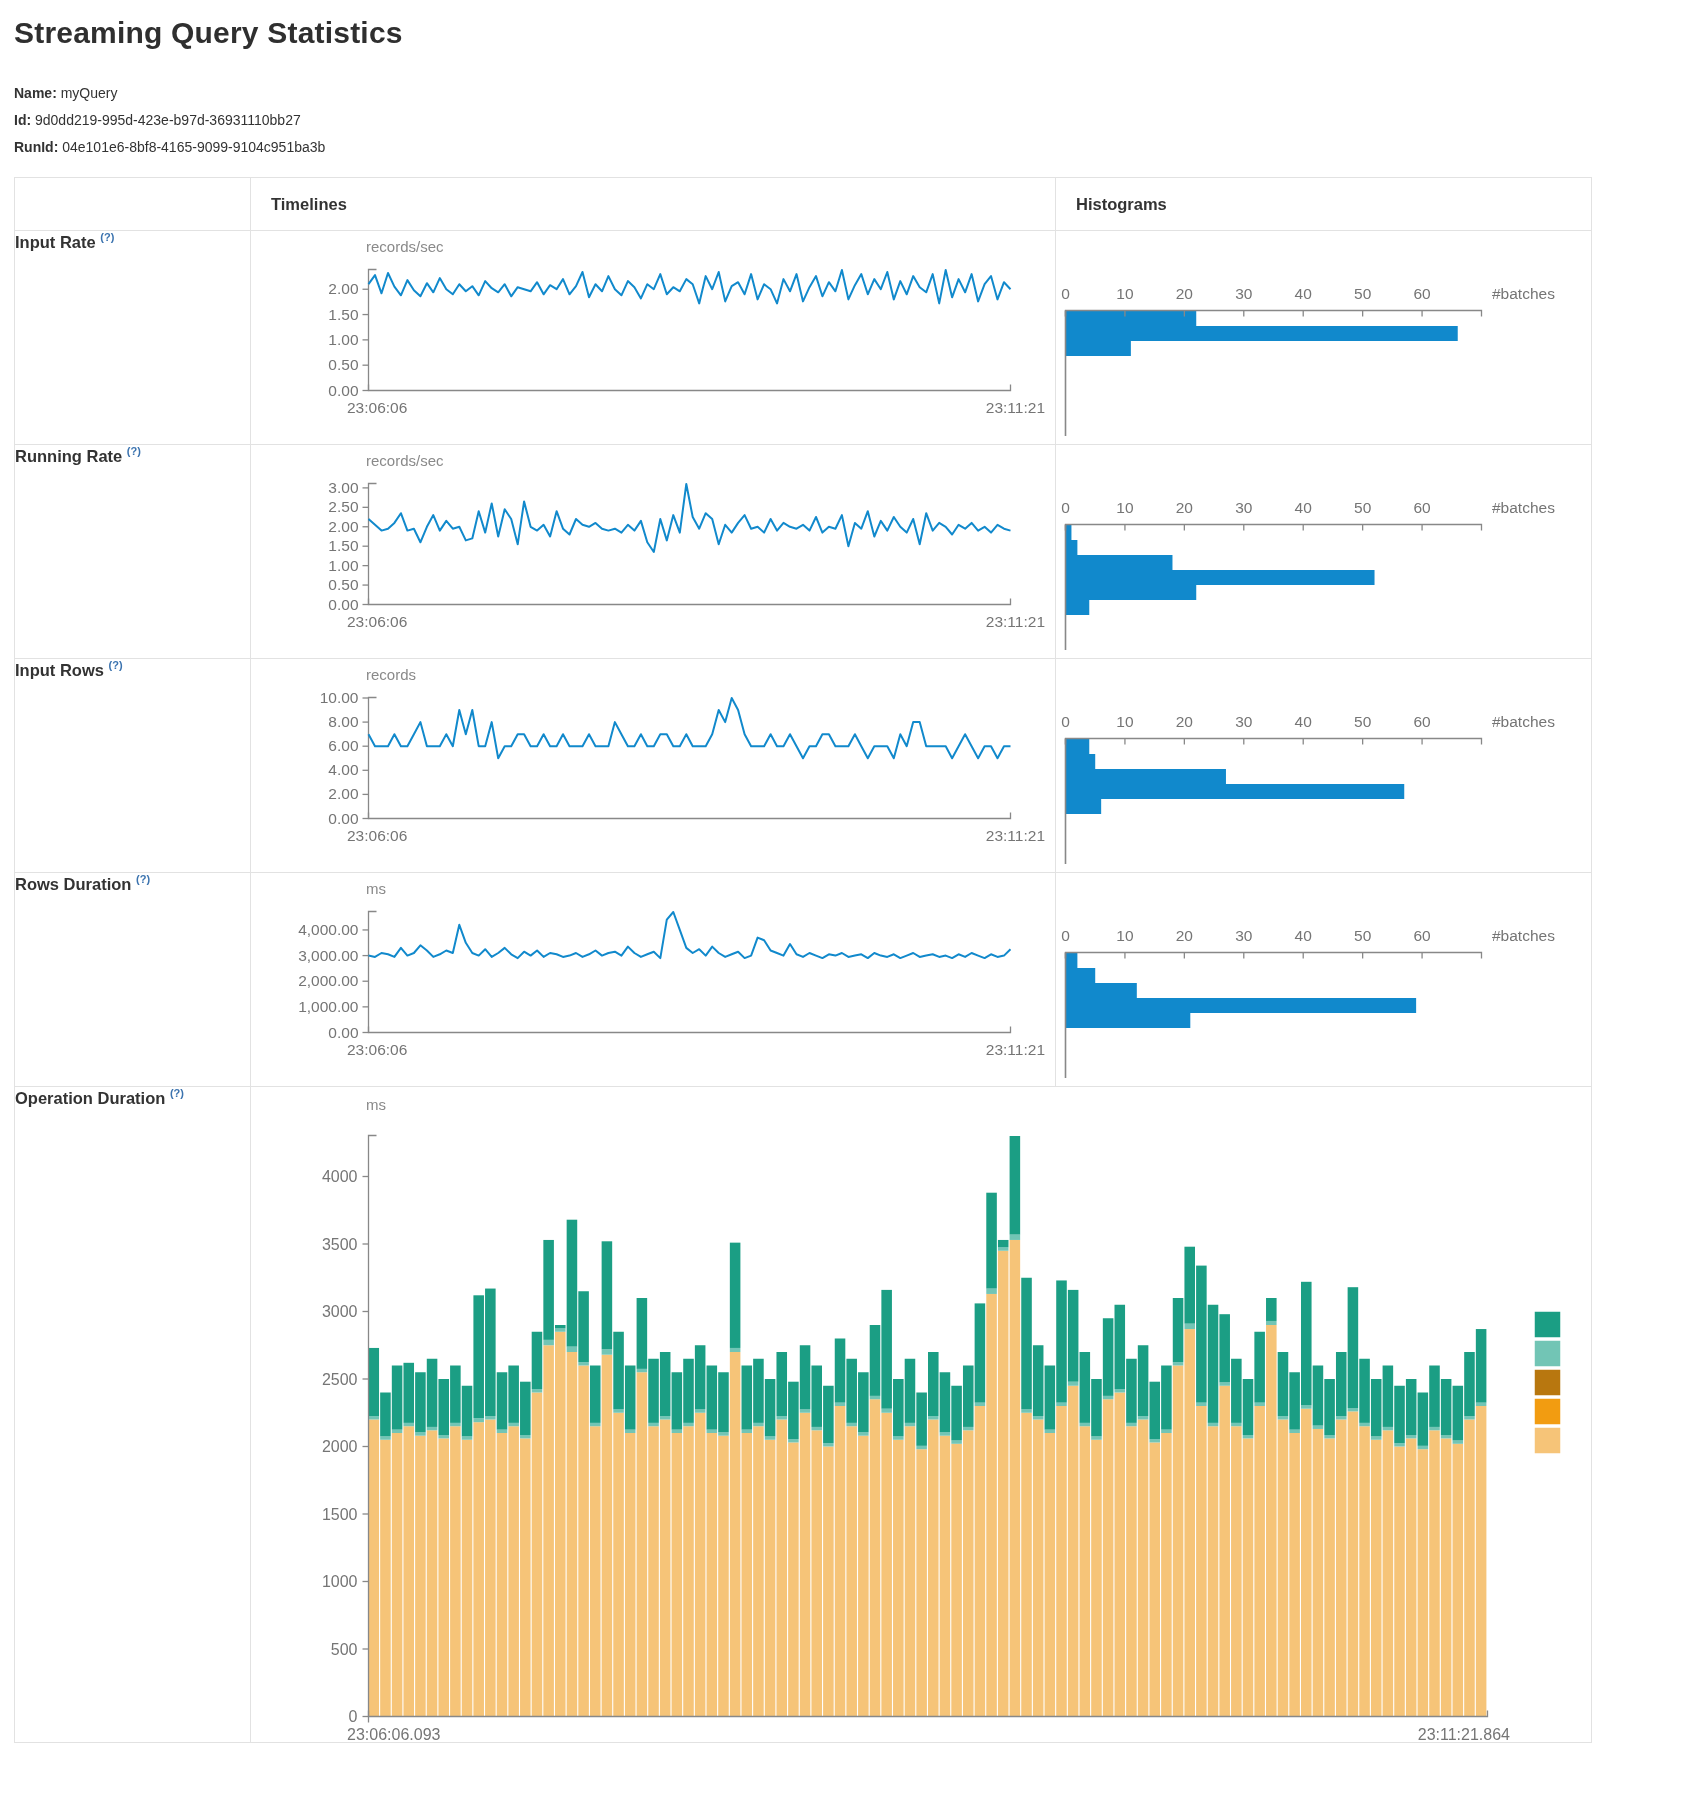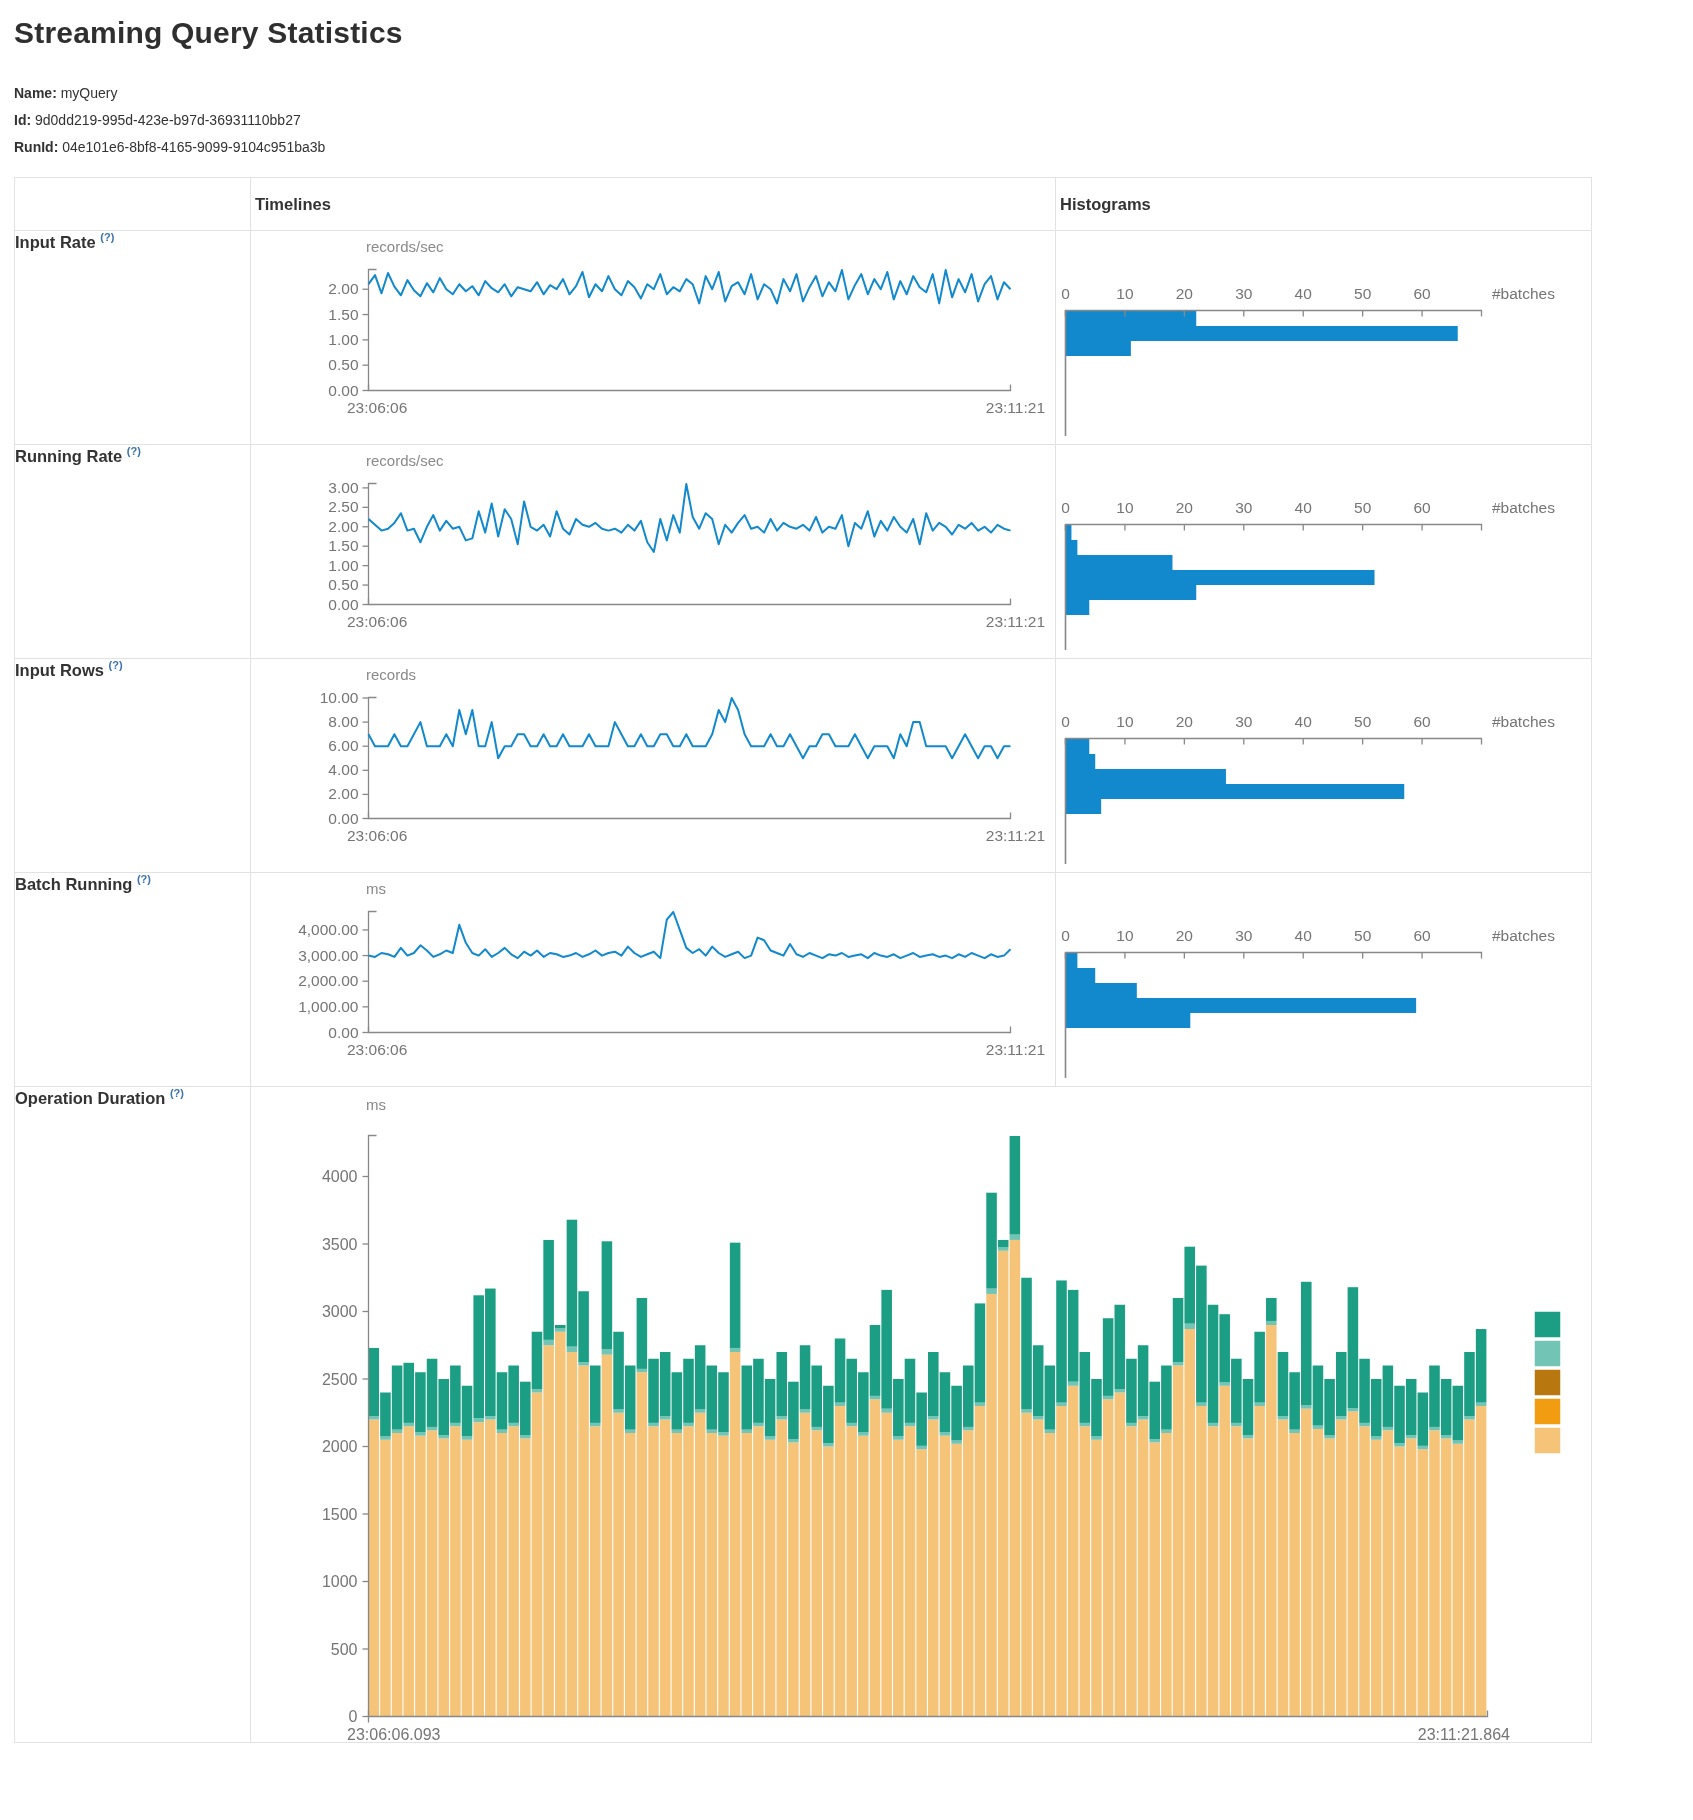--- a/index.html
+++ b/index.html
@@ -4,21 +4,21 @@
 <style>
   html,body{margin:0;padding:0;background:#fff;color:#333;font-family:"Liberation Sans","DejaVu Sans",sans-serif;}
   .page{width:1693px;height:1820px;overflow:hidden;background:#fff;}
   h1{font-size:30px;font-weight:700;margin:16px 8px 0 14px;color:#2f2f2f;letter-spacing:.2px;}
   .subtitle{font-size:16px;margin:22px 0 0 14px;color:#333;}
   .subtitle b{font-weight:700;}
   .meta{margin:30px 0 0 14px;font-size:14px;line-height:27px;}
   .meta b{font-weight:700;}
   table#stat-table{border-collapse:collapse;table-layout:fixed;margin:16px 0 0 14px;width:1577px;}
   #stat-table th,#stat-table td{border:1px solid #e2e2e2;padding:0;vertical-align:top;}
-  #stat-table th{height:52px;text-align:left;font-size:16.5px;font-weight:700;color:#333;padding-left:4px;vertical-align:middle;}
+  #stat-table th{height:52px;text-align:left;font-size:16.5px;font-weight:700;color:#333;padding-left:20px;vertical-align:middle;}
   td.label-cell{vertical-align:middle;padding-left:16px;font-size:16.5px;font-weight:700;color:#333;}
   td.label-cell sup{color:#3b73af;font-size:11px;font-weight:700;cursor:default;}
   td.opdur-label{padding-top:150px;}
   .chart{display:block;}
   svg{display:block;}
   svg text{font-family:"Liberation Sans","DejaVu Sans",sans-serif;}
 </style>
 </head>
 <body>
 
@@ -205,21 +205,21 @@
                 <line x1="366.07142857142856" y1="79.5" x2="366.07142857142856" y2="85.5" stroke="#888888" stroke-width="1.3"></line>
                 <text x="366.07142857142856" y="68" text-anchor="middle" font-size="15.5" fill="#757575">60</text>
                 <path d="M9.5,85.5V79.5H425.5V85.5" stroke="#888888" fill="none" stroke-width="1.3"></path>
                 <line x1="9.5" y1="79.5" x2="9.5" y2="205" stroke="#888888" stroke-width="1.6"></line>
                 <text x="436" y="68" text-anchor="start" font-size="15.5" fill="#757575">#batches</text>
               </svg>
             </div>
           </td>
       </tr>
       <tr>
-        <td class="label-cell"><span>Batch Running</span> <sup>(?)</sup></td>
+        <td class="label-cell"><span>Rows Duration</span> <sup>(?)</sup></td>
         <td>
             <div class="chart">
               <svg width="803" height="213">
                 <text x="115" y="21" text-anchor="start" font-size="15" fill="#8a8a8a">ms</text>
                 <path d="M125.5,38.5H117.5V159.5" stroke="#888888" fill="none" stroke-width="1.3"></path>
                 <line x1="111.5" y1="56.94680851063829" x2="117.5" y2="56.94680851063829" stroke="#888888" stroke-width="1.3"></line>
                 <text x="107.5" y="61.94680851063829" text-anchor="end" font-size="15.5" fill="#757575">4,000.00</text>
                 <line x1="111.5" y1="82.58510638297872" x2="117.5" y2="82.58510638297872" stroke="#888888" stroke-width="1.3"></line>
                 <text x="107.5" y="87.58510638297872" text-anchor="end" font-size="15.5" fill="#757575">3,000.00</text>
                 <line x1="111.5" y1="108.22340425531914" x2="117.5" y2="108.22340425531914" stroke="#888888" stroke-width="1.3"></line>

